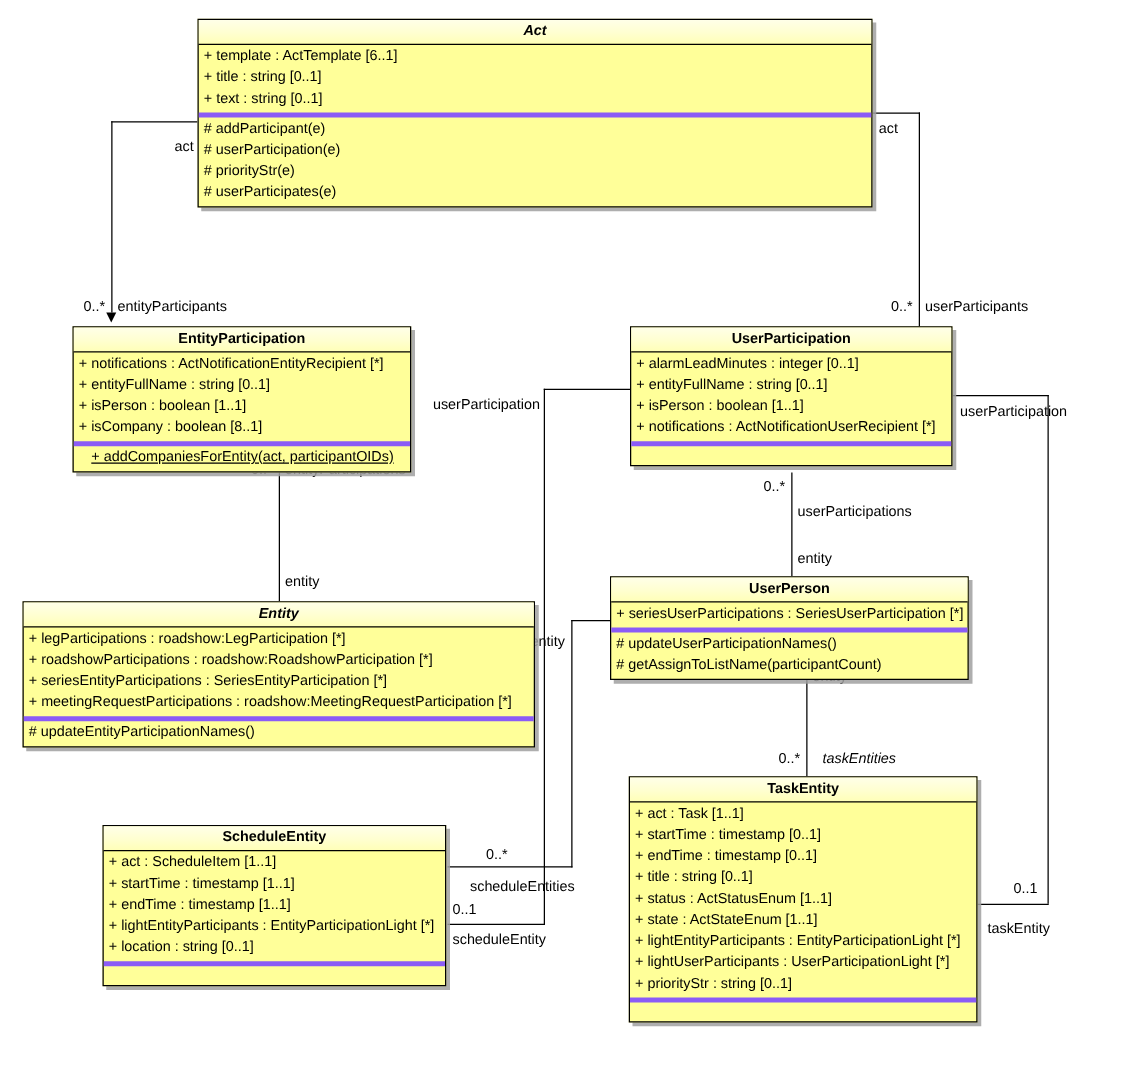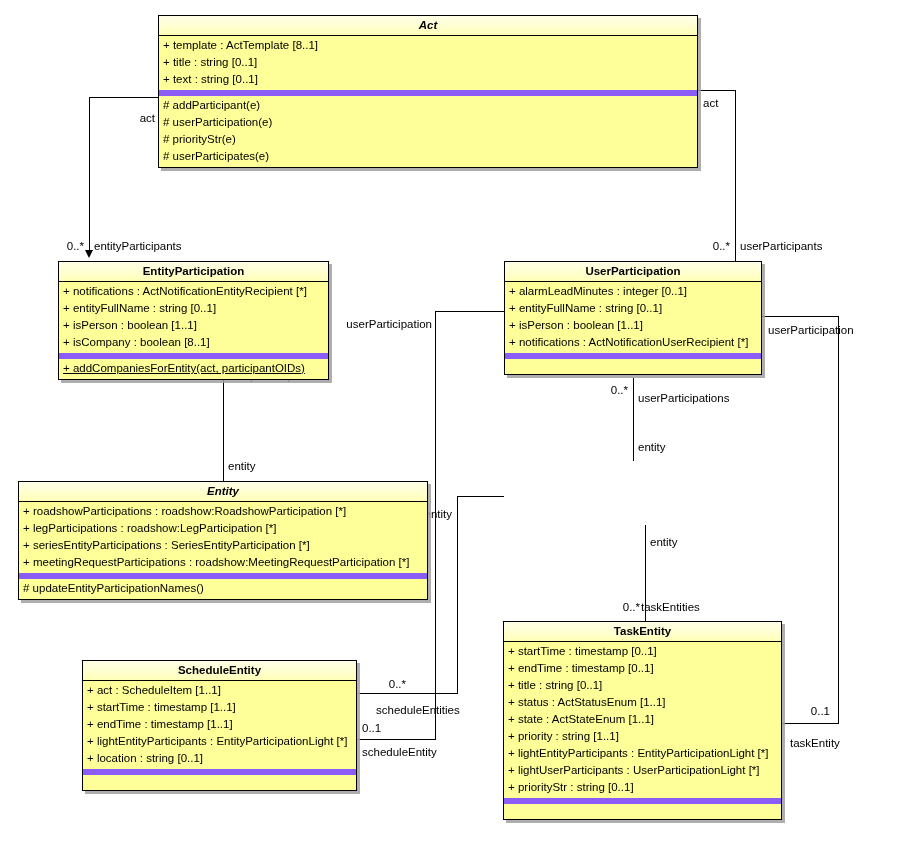--- a/index.html
+++ b/index.html
@@ -39,33 +39,34 @@
     line-height: 14px;
     white-space: nowrap;
   }
   .uml-title.abstract {
     font-style: italic;
   }
   .uml-compartment {
     padding: 1px 0 2px 0;
   }
   .uml-compartment + .uml-compartment {
-    border-top: 6px solid #8b5cf6;
+    border-top: 4px solid #8b5cf6;
   }
   .uml-compartment.empty {
     height: 12px;
   }
   .uml-row {
     padding: 0 3px 0 4px;
     line-height: 17px;
     white-space: nowrap;
     font-size: 11.5px;
   }
   .uml-row.static-member {
     text-decoration: underline;
+    text-align: center;
   }
 
   
   .edge {
     position: absolute;
     background: #000000;
   }
   .edge.h { height: 1px; }
   .edge.v { width: 1px; }
 
@@ -127,47 +128,47 @@
 
   <div class="edge-label right-align" style="left:686px; top:240px; width:44px;">0..*</div>
   <div class="edge-label" style="left:740px; top:240px;">userParticipants</div>
 
   <div class="edge-label right-align" style="left:174px; top:370px; width:44px;">0..*</div>
   <div class="edge-label" style="left:228px; top:370px;">entityParticipations</div>
 
   <div class="edge-label" style="left:228px; top:460px;">entity</div>
 
   <div class="edge-label right-align" style="left:584px; top:384px; width:44px;">0..*</div>
-  <div class="edge-label" style="left:638px; top:392px;">userParticipations</div>
+  <div class="edge-label" style="left:638px; top:404px;">userParticipations</div>
 
   <div class="edge-label" style="left:638px; top:441px;">entity</div>
 
   <div class="edge-label" style="left:650px; top:536px;">entity</div>
 
   <div class="edge-label right-align" style="left:596px; top:601px; width:44px;">0..*</div>
-  <div class="edge-label" style="left:641px; top:601px;">taskEntities</div>
+  <div class="edge-label" style="left:658px; top:601px;font-style:italic;">taskEntities</div>
 
   <div class="edge-label right-align" style="left:338px; top:318px; width:94px;">userParticipation</div>
   <div class="edge-label" style="left:768px; top:324px;">userParticipation</div>
 
   <div class="edge-label right-align" style="left:404px; top:508px; width:48px;">entity</div>
 
   <div class="edge-label right-align" style="left:362px; top:678px; width:44px;">0..*</div>
   <div class="edge-label" style="left:376px; top:704px;">scheduleEntities</div>
 
   <div class="edge-label" style="left:362px; top:722px;">0..1</div>
   <div class="edge-label" style="left:362px; top:746px;">scheduleEntity</div>
 
   <div class="edge-label right-align" style="left:786px; top:705px; width:44px;">0..1</div>
   <div class="edge-label" style="left:790px; top:737px;">taskEntity</div>
 
   <div class="uml-class" style="left:158px; top:15px; width:540px;">
     <div class="uml-title abstract">Act</div>
     <div class="uml-compartment">
-      <div class="uml-row">+ template : ActTemplate [8..1]</div>
+      <div class="uml-row">+ template : ActTemplate [6..1]</div>
       <div class="uml-row">+ title : string [0..1]</div>
       <div class="uml-row">+ text : string [0..1]</div>
     </div>
     <div class="uml-compartment">
       <div class="uml-row"># addParticipant(e)</div>
       <div class="uml-row"># userParticipation(e)</div>
       <div class="uml-row"># priorityStr(e)</div>
       <div class="uml-row"># userParticipates(e)</div>
     </div>
   </div>
@@ -192,52 +193,62 @@
       <div class="uml-row">+ entityFullName : string [0..1]</div>
       <div class="uml-row">+ isPerson : boolean [1..1]</div>
       <div class="uml-row">+ notifications : ActNotificationUserRecipient [*]</div>
     </div>
     <div class="uml-compartment empty"></div>
   </div>
 
   <div class="uml-class" style="left:18px; top:481px; width:410px;">
     <div class="uml-title abstract">Entity</div>
     <div class="uml-compartment">
+      <div class="uml-row">+ legParticipations : roadshow:LegParticipation [*]</div>
       <div class="uml-row">+ roadshowParticipations : roadshow:RoadshowParticipation [*]</div>
-      <div class="uml-row">+ legParticipations : roadshow:LegParticipation [*]</div>
       <div class="uml-row">+ seriesEntityParticipations : SeriesEntityParticipation [*]</div>
       <div class="uml-row">+ meetingRequestParticipations : roadshow:MeetingRequestParticipation [*]</div>
     </div>
     <div class="uml-compartment">
       <div class="uml-row"># updateEntityParticipationNames()</div>
     </div>
   </div>
 
+  <div class="uml-class" style="left:488px; top:461px; width:287px;">
+    <div class="uml-title">UserPerson</div>
+    <div class="uml-compartment">
+      <div class="uml-row">+ seriesUserParticipations : SeriesUserParticipation [*]</div>
+    </div>
+    <div class="uml-compartment">
+      <div class="uml-row"># updateUserParticipationNames()</div>
+      <div class="uml-row"># getAssignToListName(participantCount)</div>
+    </div>
+  </div>
 
   <div class="uml-class" style="left:82px; top:660px; width:275px;">
     <div class="uml-title">ScheduleEntity</div>
     <div class="uml-compartment">
       <div class="uml-row">+ act : ScheduleItem [1..1]</div>
       <div class="uml-row">+ startTime : timestamp [1..1]</div>
       <div class="uml-row">+ endTime : timestamp [1..1]</div>
       <div class="uml-row">+ lightEntityParticipants : EntityParticipationLight [*]</div>
       <div class="uml-row">+ location : string [0..1]</div>
     </div>
     <div class="uml-compartment empty"></div>
   </div>
 
   <div class="uml-class" style="left:503px; top:621px; width:279px;">
     <div class="uml-title">TaskEntity</div>
     <div class="uml-compartment">
+      <div class="uml-row">+ act : Task [1..1]</div>
       <div class="uml-row">+ startTime : timestamp [0..1]</div>
       <div class="uml-row">+ endTime : timestamp [0..1]</div>
       <div class="uml-row">+ title : string [0..1]</div>
       <div class="uml-row">+ status : ActStatusEnum [1..1]</div>
       <div class="uml-row">+ state : ActStateEnum [1..1]</div>
-      <div class="uml-row">+ priority : string [1..1]</div>
       <div class="uml-row">+ lightEntityParticipants : EntityParticipationLight [*]</div>
       <div class="uml-row">+ lightUserParticipants : UserParticipationLight [*]</div>
       <div class="uml-row">+ priorityStr : string [0..1]</div>
     </div>
     <div class="uml-compartment empty"></div>
   </div>
 
 </div>
 
 </body></html>

